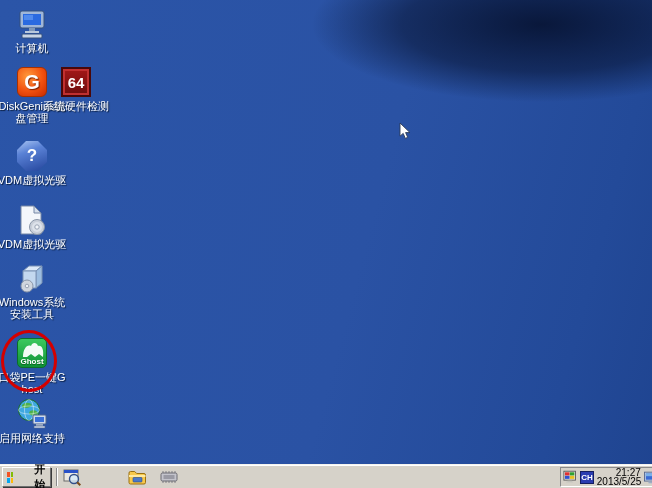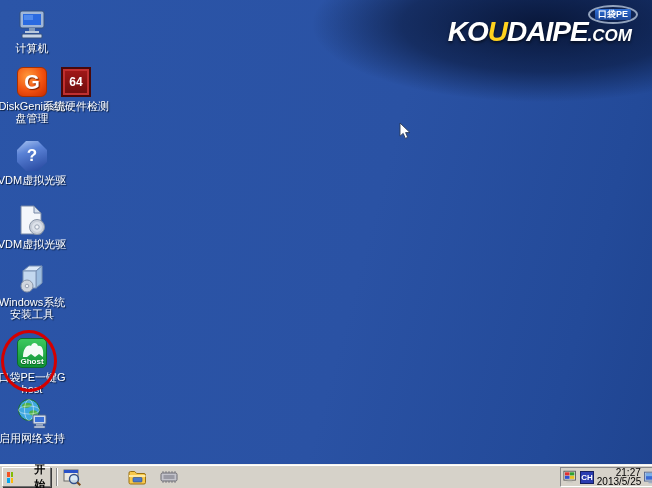--- a/index.html
+++ b/index.html
@@ -15,21 +15,21 @@
   .dicon .ig { width: 32px; height: 32px; display: flex; align-items: center; justify-content: center; }
   .ilabel {
     margin-top: 2px; font-size: 11px; line-height: 12px; color: #fff; text-align: center;
     text-shadow: 1px 1px 1px #081a38; max-width: 72px; word-break: break-all;
   }
   .tile { width: 30px; height: 30px; display: flex; align-items: center; justify-content: center;
           color: #fff; font-weight: bold; }
   .tile-g { border-radius: 6px; background: radial-gradient(circle at 35% 30%, #ff9a3c, #f2510f 55%, #c92b00);
             font-size: 20px; text-shadow: 1px 1px 1px #7a2000; border: 1px solid #a83000; }
   .tile-64 { background: linear-gradient(#a31818, #6d0d0d); border: 2px solid #4a0808;
-             box-shadow: inset 0 0 0 2px #c03030; font-size: 12px; }
+             box-shadow: inset 0 0 0 2px #c03030; font-size: 15px; }
   .tile-oct { clip-path: polygon(30% 0,70% 0,100% 30%,100% 70%,70% 100%,30% 100%,0 70%,0 30%);
               background: linear-gradient(160deg, #a9c4f2 0%, #5a82d6 35%, #24459c 100%); font-size: 17px; }
   .tile-ghost { position: relative; border-radius: 5px; border: 1px solid #0b6e28;
                 background: linear-gradient(#3cc95e, #0f9135); flex-direction: column; justify-content: flex-end; align-items: center; }
   .ghost-word { font-size: 8px; line-height: 9px; font-weight: bold; color: #fff; text-shadow: 0 1px 1px #065a1e; padding-bottom: 1px; }
   .ghost-blob { position: absolute; top: 2px; left: 3px; }
   
   .red-ellipse { position: absolute; left: 1px; top: 330px; width: 56px; height: 62px;
                  border: 3px solid #d40000; border-radius: 50%; pointer-events: none; }
   
@@ -62,26 +62,20 @@
           display: flex; align-items: center; gap: 3px; padding: 0 2px; }
   .lang-badge { width: 14px; height: 13px; background: #2a3cb0; border: 1px solid #141e60; color: #fff;
                 font-size: 8px; font-weight: bold; display: flex; align-items: center; justify-content: center; cursor: pointer; }
   .clock { font-size: 10px; line-height: 9px; color: #000; text-align: right; width: 44px; cursor: default; }
 </style>
 </head>
 <body>
 
 <div id="page">
 
-  <div class="logo">
-    <span class="logo-main"><span>KO</span><span class="accent">U</span><span>DAIPE</span><span class="logo-suffix">.COM</span></span>
-    <span class="logo-badge-wrap">
-      <span class="logo-badge">口袋PE</span>
-    </span>
-  </div>
 
   <div class="dicon" style="left:-4px; top:8px;">
     <div class="ig">
       <svg width="32" height="32" viewBox="0 0 32 32">
         <rect x="4" y="3" width="24" height="17" rx="2" fill="#9fb6d8" stroke="#35507c"></rect>
         <rect x="7" y="6" width="18" height="11" fill="#2a6ae0"></rect>
         <rect x="8" y="7" width="9" height="5" fill="#5a92f0" opacity="0.8"></rect>
         <rect x="13" y="20" width="6" height="3" fill="#8098b8"></rect>
         <rect x="9" y="23" width="14" height="2" fill="#b8c8dc"></rect>
         <rect x="6" y="26" width="20" height="4" rx="1" fill="#c8d4e4" stroke="#35507c"></rect>

